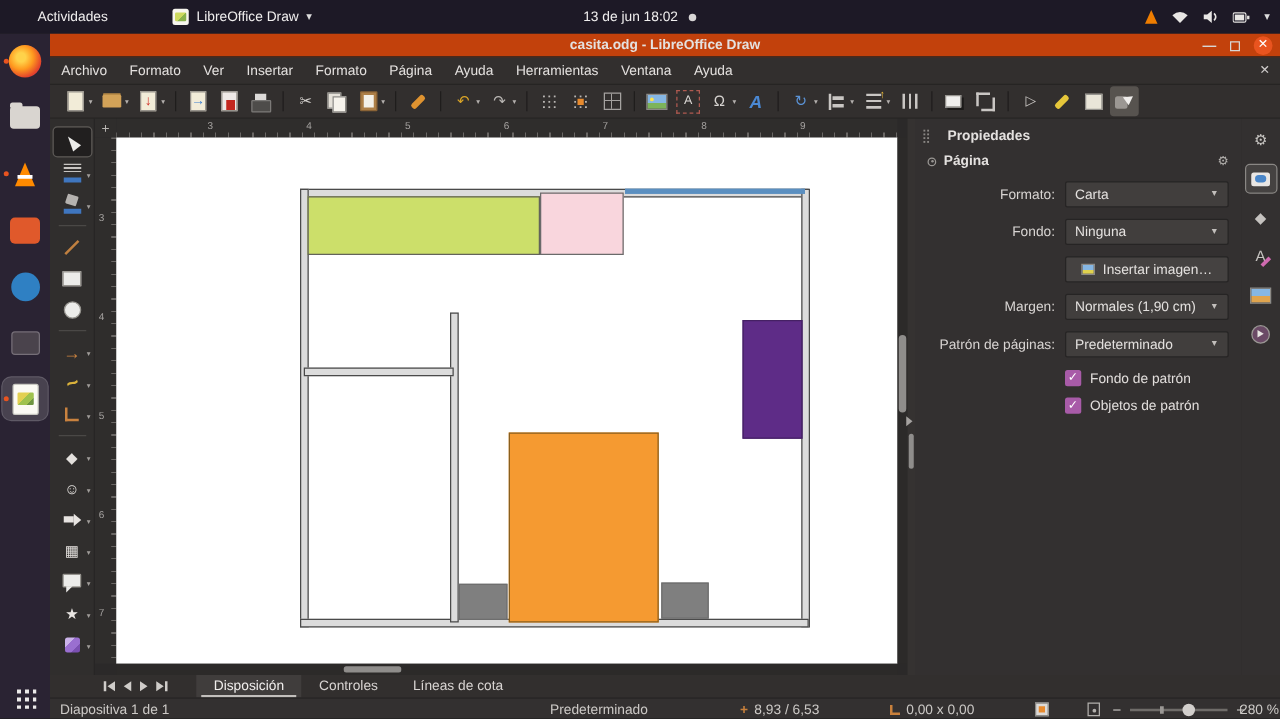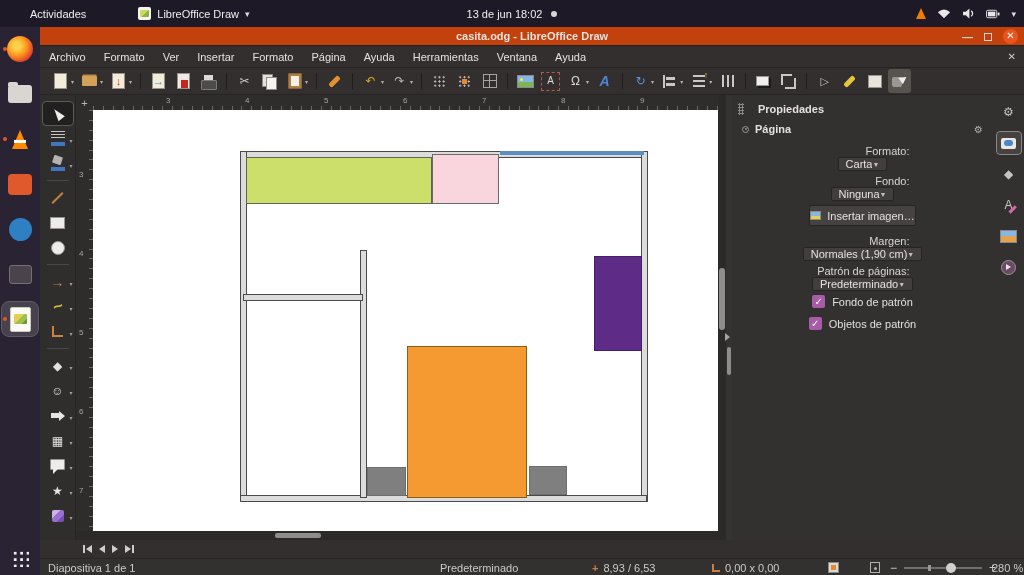--- a/index.html
+++ b/index.html
@@ -163,21 +163,21 @@
 
   
   #sidebar{position:absolute;left:732px;top:95px;width:261px;height:445px;background:#333030;}
   .sb-header{display:flex;align-items:center;height:24px;padding:4px 6px 0 6px;font-weight:bold;}
   .grip{width:6px;height:12px;margin-right:14px;background-image:radial-gradient(#8a8784 1px,transparent 1.1px);background-size:3px 3px;}
   .sb-section{display:flex;align-items:center;height:20px;padding:0 10px;font-weight:bold;gap:6px;}
   .sec-ic{width:7px;height:7px;border:1px solid #9a9794;border-radius:50%;position:relative;}
   .sec-ic::after{content:"";position:absolute;left:1.5px;top:1.5px;width:2px;height:2px;border-radius:50%;background:#9a9794;}
   .sec-gear{margin-left:auto;color:#b2afac;font-size:10px;}
   #sidebar-rows{margin-top:6px;}
-  .srow{display:flex;align-items:center;height:21px;margin:0 10px 9px 10px;flex-direction:column;}
+  .srow{display:flex;align-items:center;height:21px;margin:0 10px 9px 10px;}
   .slabel{width:110px;text-align:right;padding-right:8px;color:#d8d4d2;white-space:nowrap;}
   .sselect{flex:1;height:21px;background:#413e3d;border:1px solid #262424;border-radius:2px;
            display:flex;align-items:center;padding:0 7px;}
   .sval{flex:1;white-space:nowrap;overflow:hidden;}
   .sarrow{font-size:7px;color:#c2bfbc;}
   .sbutton{flex:1;height:21px;background:#454241;border:1px solid #262424;border-radius:2px;
            display:flex;align-items:center;justify-content:center;gap:6px;}
   .ic-img-mini{width:11px;height:9px;border:1px solid #8c8a86;background:linear-gradient(#86b7e4 55%,#e0d24e 45%);}
   .t-check{margin-bottom:7px;height:15px;}
   .scheck{display:flex;align-items:center;gap:7px;}
@@ -628,20 +628,25 @@
           <i class="tri l"></i>
         </span>
       <span class="navbtn">
           <i class="tri r"></i>
         </span>
       <span class="navbtn">
           <i class="tri r"></i>
           <i class="bar"></i>
         </span>
     </div>
+    <div id="page-tabs">
+        <div class="ptab active">Disposición</div>
+        <div class="ptab">Controles</div>
+        <div class="ptab">Líneas de cota</div>
+      </div>
   </div>
 
   <div id="statusbar">
     <div class="abs" style="left:8px;">
         <span>Diapositiva 1 de 1</span>
       </div>
     <div class="abs" style="left:400px;">
         <span>Predeterminado</span>
       </div>
     <div class="abs" style="left:552px;">

